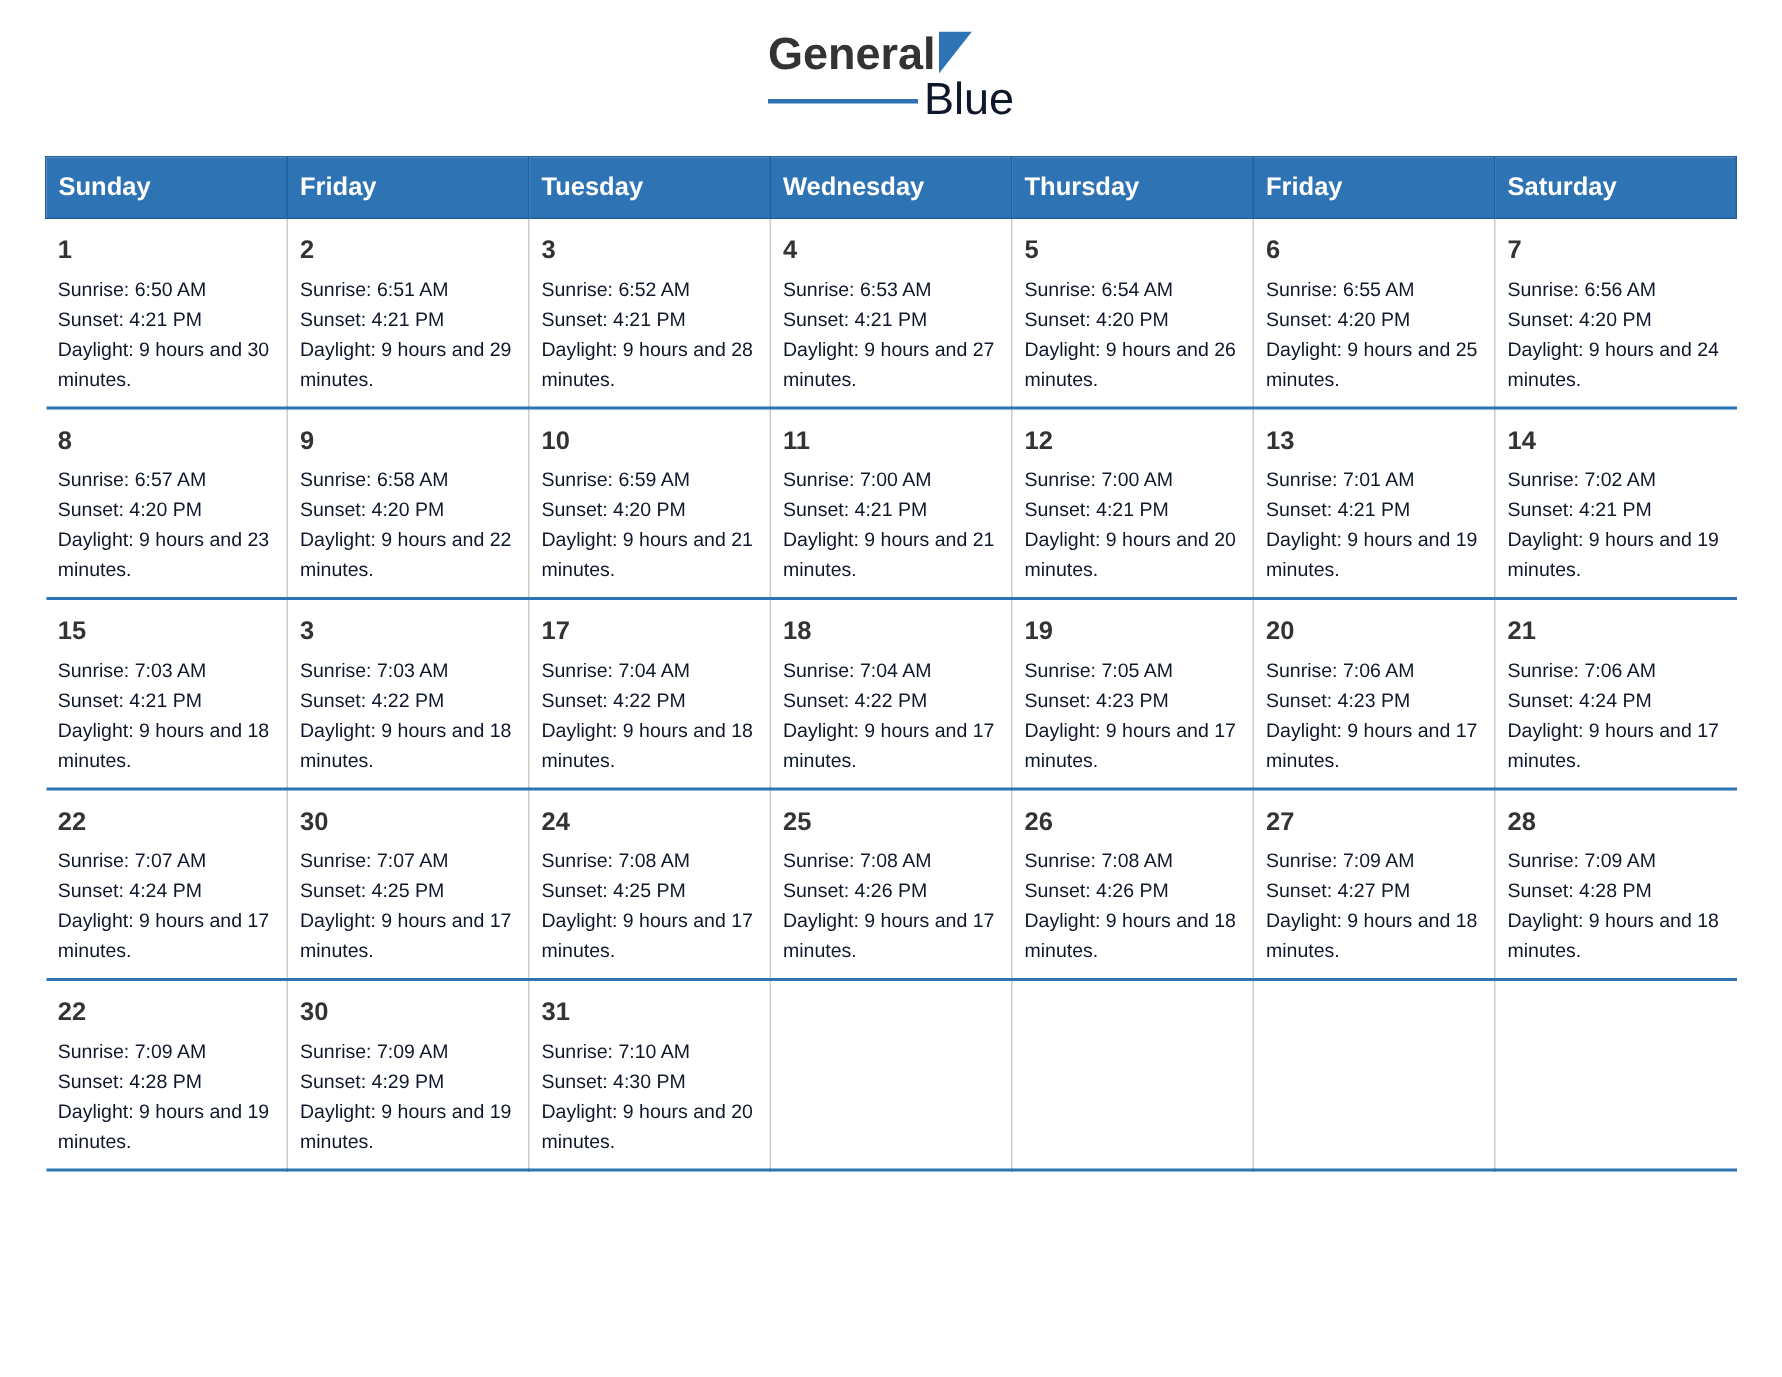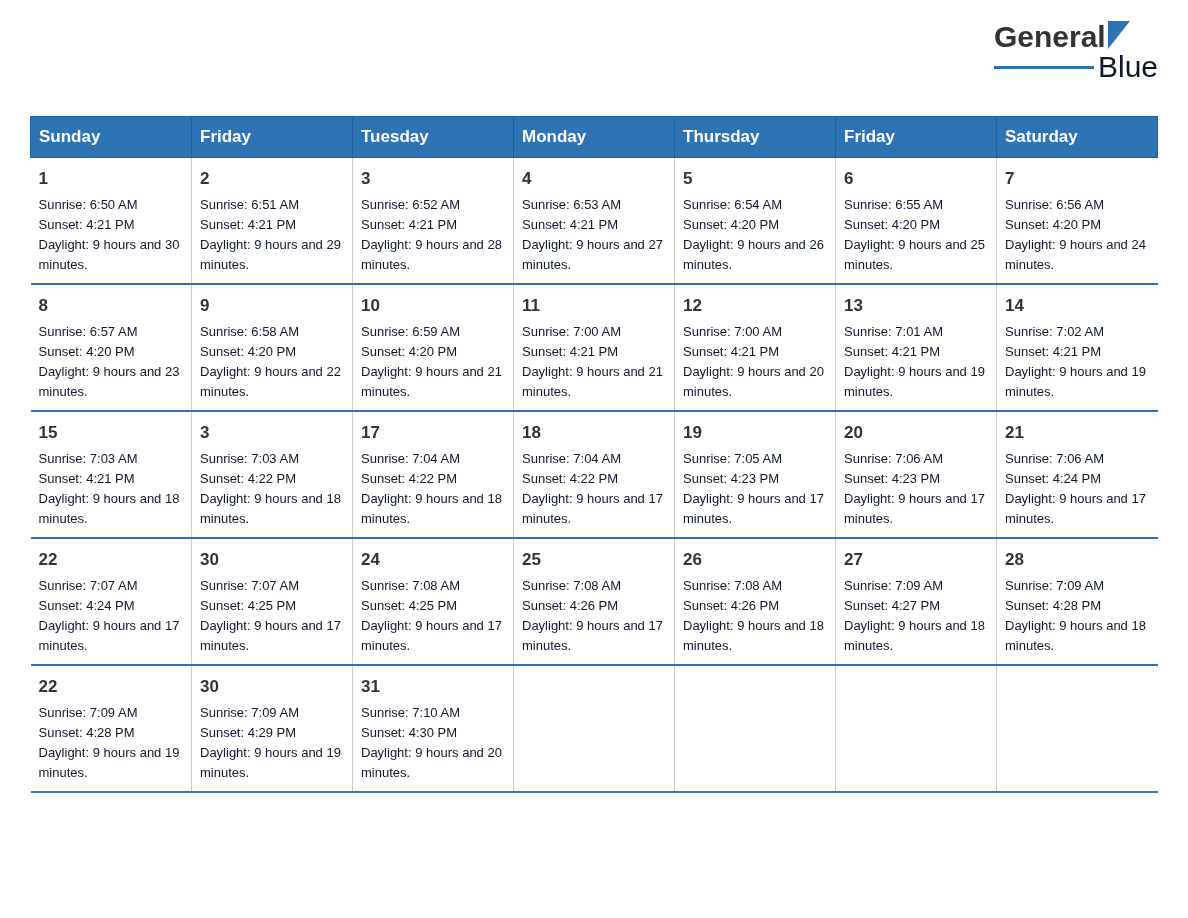--- a/index.html
+++ b/index.html
@@ -5,23 +5,23 @@
     * { box-sizing: border-box; margin: 0; padding: 0; }
     body {
       font-family: Arial, sans-serif;
       background: #fff;
       padding: 20px 30px;
       width: 1188px;
       min-height: 918px;
     }
     .header {
       display: flex;
-      justify-content: flex-end;
+      justify-content: center;
       align-items: flex-start;
-      margin-bottom: 32px;
+      margin-bottom: 20px;
     }
     .logo {
       display: flex;
       flex-direction: column;
       align-items: flex-start;
     }
     .title-block {
       text-align: right;
     }
     .title-block h1 {
@@ -101,21 +101,21 @@
     <h2></h2>
   </div>
 </div>
 
 <table>
   <thead>
     <tr>
     <th>Sunday</th>
         <th>Friday</th>
         <th>Tuesday</th>
-        <th>Monday</th>
+        <th>Wednesday</th>
         <th>Thursday</th>
         <th>Friday</th>
         <th>Saturday</th>
       </tr>
   </thead>
   <tbody id="calendar-body">
   <tr>
         <td>
           <span class="day-num">1</span>
           <div class="day-info">Sunrise: 6:50 AM<br>Sunset: 4:21 PM<br>Daylight: 9 hours and 30 minutes.</div>

